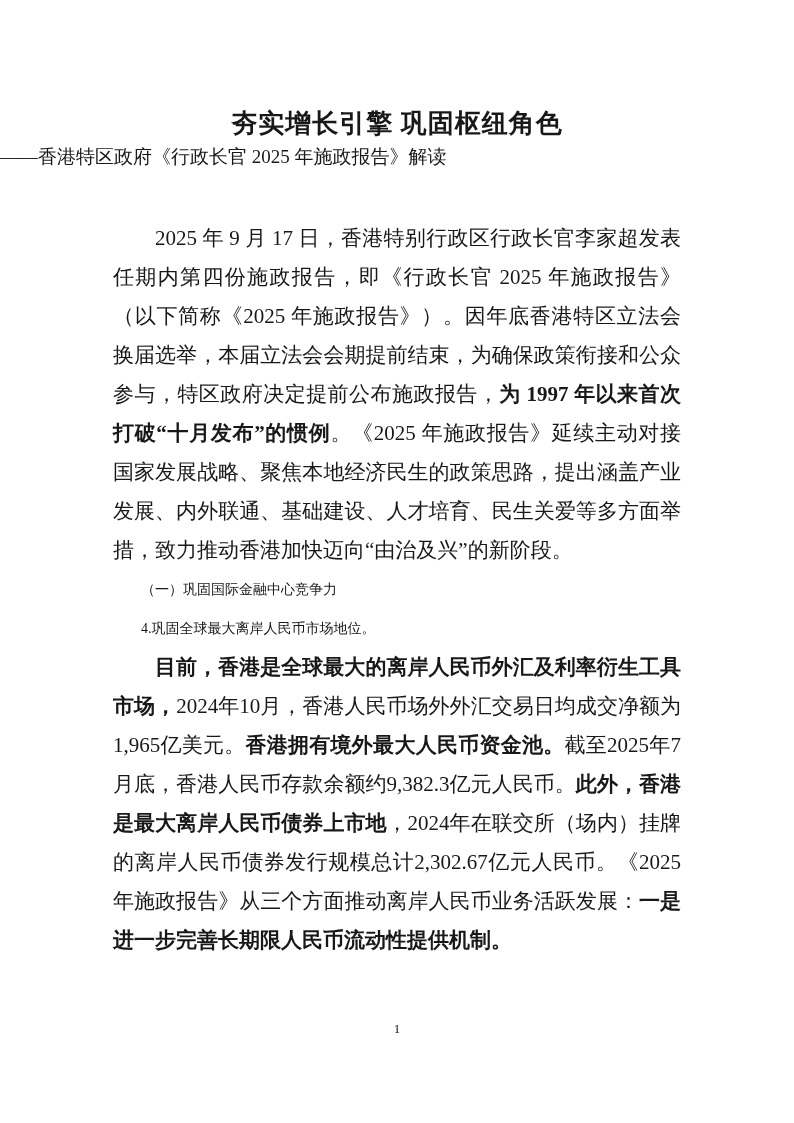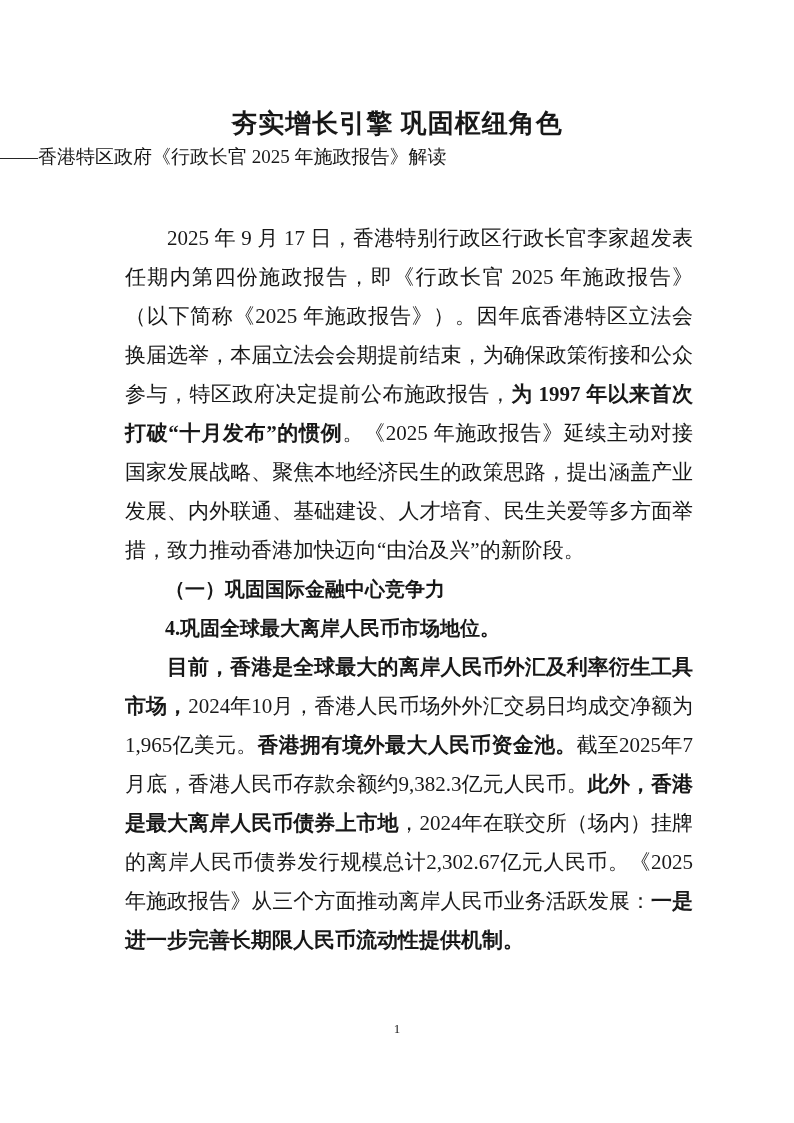--- a/index.html
+++ b/index.html
@@ -33,31 +33,30 @@
     font-weight: 400;
     line-height: 26px;
   }
   .body-text {
     position: absolute;
     top: 219px; left: 113px;
     width: 568px;
     font-size: 21px;
     line-height: 39px;
     text-align: justify;
-    margin-left: 12px;
   }
   .para { text-indent: 2em; font-weight: 400; }
   .para b { font-weight: 700; }
   .sec-heading {
     font-family: "Liberation Sans", "DejaVu Sans", sans-serif;
     font-size: 21px; font-weight: 700;
     text-indent: 2em; line-height: 39px;
   }
   .subsec-heading, .point-heading {
-    font-size: 20px; font-weight: 700;
+    font-size: 14px; font-weight: 400;
     text-indent: 2em; line-height: 39px;
   }
   .page-number {
     position: absolute;
     top: 1021px; left: 0; right: 0;
     text-align: center;
     font-size: 13px;
     font-family: "Liberation Serif", "DejaVu Serif", serif;
   }
 </style>

